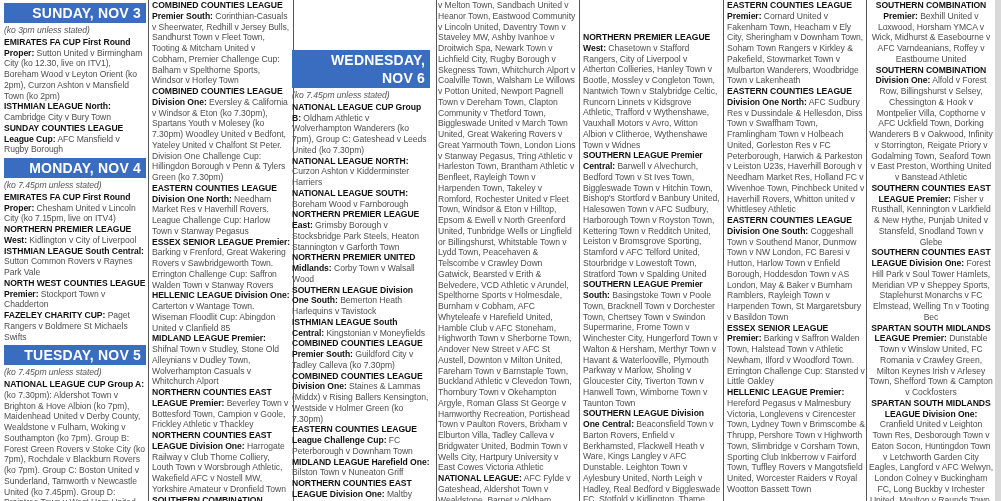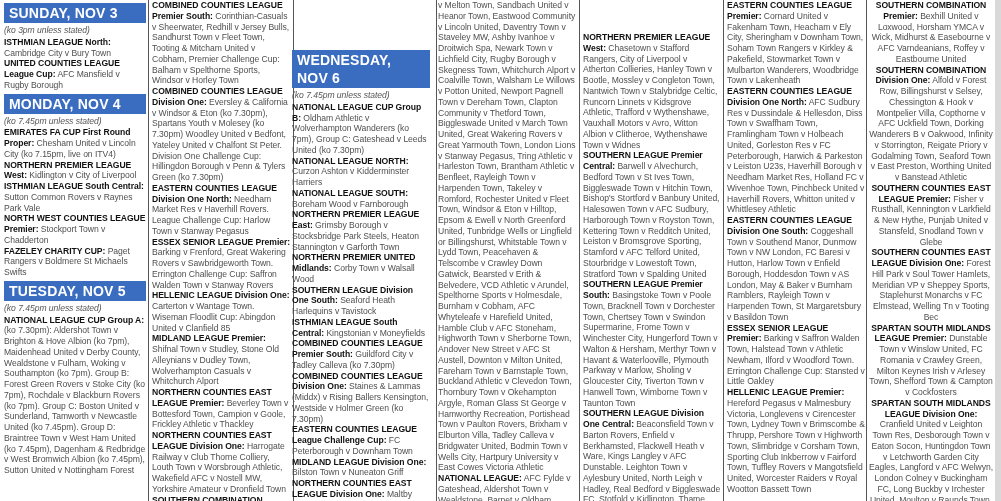--- a/index.html
+++ b/index.html
@@ -3,36 +3,37 @@
 <meta charset="utf-8">
 <style>
   html, body { margin: 0; padding: 0; background: #ffffff; }
   body { width: 1001px; height: 501px; overflow: hidden; position: relative;
          font-family: "Liberation Sans", sans-serif; }
   .page { position: absolute; left: 0; top: 0; width: 1001px; height: 501px; }
   .col { position: absolute; top: 0; height: 501px; overflow: hidden;
          font-size: 8.6px; line-height: 10.75px; color: #4a4a4a; letter-spacing: -0.05px; }
   .rule { position: absolute; top: 0; width: 1px; height: 501px; background: #555; }
   .day { background: #3a6cc0; color: #fff; font-weight: bold; font-size: 14px;
-         line-height: 18px; padding: 1px 5px; margin: 3px 0 2px 0; letter-spacing: 0.2px; }
+         line-height: 18px; padding: 1px 5px; margin: 3px 0 2px 0; letter-spacing: 0.2px; text-align: right; }
   .ko { font-style: italic; color: #555; margin-bottom: 1px; }
   .entry { margin: 0; }
   .lg { font-weight: bold; color: #111; }
   .fx { color: #4f4f4f; }
   .right-strip { position: absolute; left: 995px; top: 0; width: 6px; height: 501px; background: #d9d9d9; }
 </style>
 </head>
 <body>
 
 <div class="page">
   <div class="col" id="col0" style="left:4px; width:142px;">
       <div class="day">SUNDAY, NOV 3</div>
       <div class="ko">(ko 3pm unless stated)</div>
+      <div class="entry"><span class="lg">EMIRATES FA CUP First Round Proper:</span> <span class="fx">Sutton United v Birmingham City (ko 12.30, live on ITV1), Boreham Wood v Leyton Orient (ko 2pm), Curzon Ashton v Mansfield Town (ko 2pm)</span></div>
       <div class="entry"><span class="lg">ISTHMIAN LEAGUE North:</span> <span class="fx">Cambridge City v Bury Town</span></div>
-      <div class="entry"><span class="lg">UNITED COUNTIES LEAGUE League Cup:</span> <span class="fx">AFC Mansfield v Rugby Borough</span></div>
+      <div class="entry"><span class="lg">SUNDAY COUNTIES LEAGUE League Cup:</span> <span class="fx">AFC Mansfield v Rugby Borough</span></div>
       <div class="day">MONDAY, NOV 4</div>
       <div class="ko">(ko 7.45pm unless stated)</div>
       <div class="entry"><span class="lg">EMIRATES FA CUP First Round Proper:</span> <span class="fx">Chesham United v Lincoln City (ko 7.15pm, live on ITV4)</span></div>
       <div class="entry"><span class="lg">NORTHERN PREMIER LEAGUE West:</span> <span class="fx">Kidlington v City of Liverpool</span></div>
       <div class="entry"><span class="lg">ISTHMIAN LEAGUE South Central:</span> <span class="fx">Sutton Common Rovers v Raynes Park Vale</span></div>
       <div class="entry"><span class="lg">NORTH WEST COUNTIES LEAGUE Premier:</span> <span class="fx">Stockport Town v Chadderton</span></div>
       <div class="entry"><span class="lg">FAZELEY CHARITY CUP:</span> <span class="fx">Paget Rangers v Boldmere St Michaels Swifts</span></div>
       <div class="day">TUESDAY, NOV 5</div>
       <div class="ko">(ko 7.45pm unless stated)</div>
       <div class="entry"><span class="lg">NATIONAL LEAGUE CUP Group A:</span> <span class="fx">(ko 7.30pm): Aldershot Town v Brighton &amp; Hove Albion (ko 7pm), Maidenhead United v Derby County, Wealdstone v Fulham, Woking v Southampton (ko 7pm). Group B: Forest Green Rovers v Stoke City (ko 7pm), Rochdale v Blackburn Rovers (ko 7pm). Group C: Boston United v Sunderland, Tamworth v Newcastle United (ko 7.45pm). Group D: Braintree Town v West Ham United (ko 7.45pm), Dagenham &amp; Redbridge v West Bromwich Albion (ko 7.45pm), Sutton United v Nottingham Forest</span></div>
@@ -51,26 +52,26 @@
     </div>
   <div class="rule" style="left:293px;"></div>
   <div class="col" id="col2" style="left:292px; width:138px;margin-top:47px;">
       <div class="day">WEDNESDAY, NOV 6</div>
       <div class="ko">(ko 7.45pm unless stated)</div>
       <div class="entry"><span class="lg">NATIONAL LEAGUE CUP Group B:</span> <span class="fx">Oldham Athletic v Wolverhampton Wanderers (ko 7pm), Group C: Gateshead v Leeds United (ko 7.30pm)</span></div>
       <div class="entry"><span class="lg">NATIONAL LEAGUE NORTH:</span> <span class="fx">Curzon Ashton v Kidderminster Harriers</span></div>
       <div class="entry"><span class="lg">NATIONAL LEAGUE SOUTH:</span> <span class="fx">Boreham Wood v Farnborough</span></div>
       <div class="entry"><span class="lg">NORTHERN PREMIER LEAGUE East:</span> <span class="fx">Grimsby Borough v Stocksbridge Park Steels, Heaton Stannington v Garforth Town</span></div>
       <div class="entry"><span class="lg">NORTHERN PREMIER UNITED Midlands:</span> <span class="fx">Corby Town v Walsall Wood</span></div>
-      <div class="entry"><span class="lg">SOUTHERN LEAGUE Division One South:</span> <span class="fx">Seaford Heath Harlequins v Tavistock</span></div>
+      <div class="entry"><span class="lg">SOUTHERN LEAGUE Division One South:</span> <span class="fx">Bemerton Heath Harlequins v Tavistock</span></div>
       <div class="entry"><span class="lg">ISTHMIAN LEAGUE South Central:</span> <span class="fx">Kingstonian v Moneyfields</span></div>
       <div class="entry"><span class="lg">COMBINED COUNTIES LEAGUE Premier South:</span> <span class="fx">Guildford City v Tadley Calleva (ko 7.30pm)</span></div>
       <div class="entry"><span class="lg">COMBINED COUNTIES LEAGUE Division One:</span> <span class="fx">Staines &amp; Lammas (Middx) v Rising Ballers Kensington, Westside v Holmer Green (ko 7.30pm)</span></div>
       <div class="entry"><span class="lg">EASTERN COUNTIES LEAGUE League Challenge Cup:</span> <span class="fx">FC Peterborough v Downham Town</span></div>
-      <div class="entry"><span class="lg">MIDLAND LEAGUE Division One:</span> <span class="fx">Bilston Town v Nuneaton Griff</span></div>
+      <div class="entry"><span class="lg">MIDLAND LEAGUE Harefield One:</span> <span class="fx">Bilston Town v Nuneaton Griff</span></div>
       <div class="entry"><span class="lg">NORTHERN COUNTIES EAST LEAGUE Division One:</span> <span class="fx">Maltby Main v Athersley Recreation</span></div>
       <div class="entry"><span class="lg">NORTHERN LEAGUE Division One:</span> <span class="fx">Crook Town v West Allotment Celtic (ko 7.30pm)</span></div>
       <div class="entry"><span class="lg">SOUTHERN COUNTIES EAST LEAGUE Challenge Cup, Round 2:</span> </div>
     </div>
   <div class="rule" style="left:436px;"></div>
   <div class="col" id="col3" style="left:438px; width:138px;">
       <div class="entry"><span class="fx">v Melton Town, Sandbach United v Heanor Town, Eastwood Community v Lincoln United, Daventry Town v Staveley MW, Ashby Ivanhoe v Droitwich Spa, Newark Town v Lichfield City, Rugby Borough v Skegness Town, Whitchurch Alport v Coalville Town, Walsham Le Willows v Potton United, Newport Pagnell Town v Dereham Town, Clapton Community v Thetford Town, Biggleswade United v March Town United, Great Wakering Rovers v Great Yarmouth Town, London Lions v Stanway Pegasus, Tring Athletic v Harleston Town, Brantham Athletic v Benfleet, Rayleigh Town v Harpenden Town, Takeley v Romford, Rochester United v Fleet Town, Windsor &amp; Eton v Hilltop, Epsom &amp; Ewell v North Greenford United, Tunbridge Wells or Lingfield or Billingshurst, Whitstable Town v Lydd Town, Peacehaven &amp; Telscombe v Crawley Down Gatwick, Bearsted v Erith &amp; Belvedere, VCD Athletic v Arundel, Spelthorne Sports v Holmesdale, Burnham v Cobham, AFC Whyteleafe v Harefield United, Hamble Club v AFC Stoneham, Highworth Town v Sherborne Town, Andover New Street v AFC St Austell, Downton v Milton United, Fareham Town v Barnstaple Town, Buckland Athletic v Clevedon Town, Thornbury Town v Okehampton Argyle, Roman Glass St George v Hamworthy Recreation, Portishead Town v Paulton Rovers, Brixham v Elburton Villa, Tadley Calleva v Bridgwater United, Bodmin Town v Wells City, Hartpury University v East Cowes Victoria Athletic</span></div>
       <div class="entry"><span class="lg">NATIONAL LEAGUE:</span> <span class="fx">AFC Fylde v Gateshead, Aldershot Town v Wealdstone, Barnet v Oldham Athletic (ko 5.30pm, live on DAZN), Boston United v Dagenham &amp; Redbridge, Eastleigh v Braintree Town, FC Halifax Town v Woking, Maidenhead United v Forest Green Rovers, Rochdale v Sutton United, Solihull Moors v Altrincham, Southend United v Yeovil Town, Tamworth v Ebbsfleet United, York City v Hartlepool United</span></div>
     </div>
   <div class="rule" style="left:579px;"></div>

